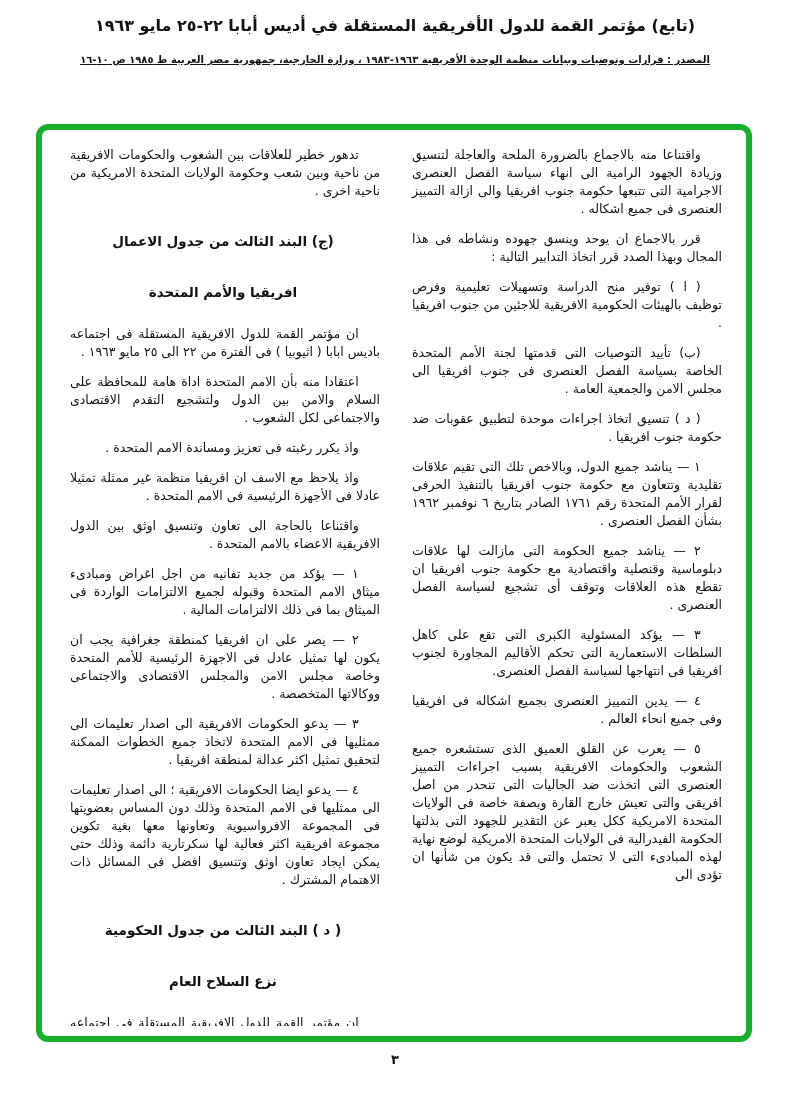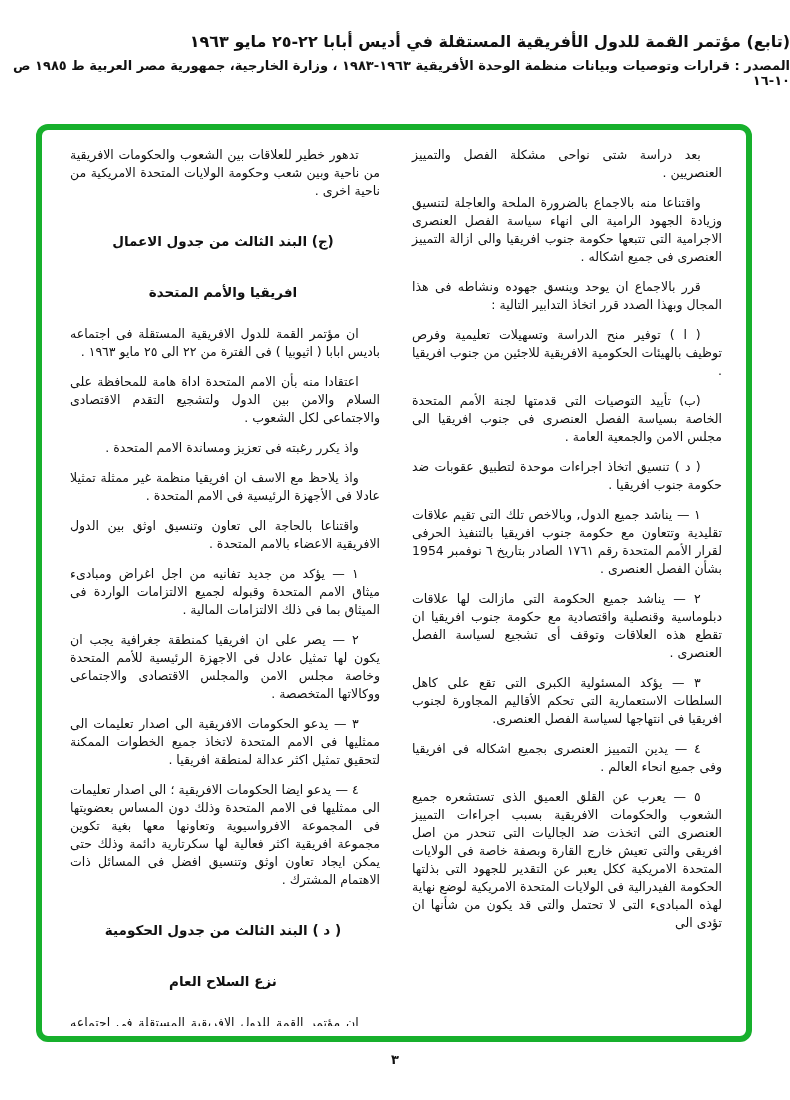--- a/index.html
+++ b/index.html
@@ -10,32 +10,33 @@
   body {
     width: 790px;
     height: 1100px;
     position: relative;
     font-family: "DejaVu Sans", sans-serif;
     color: #111111;
     overflow: hidden;
   }
   .doc-header {
     direction: rtl;
-    text-align: right;
-    padding-top: 32px;
+    text-align: center;
+    padding-top: 16px;
   }
   .doc-title {
     font-size: 16px;
     font-weight: bold;
     letter-spacing: 0.2px;
   }
   .doc-source {
-    font-size: 13px;
+    font-size: 10px;
     font-weight: bold;
-    margin-top: 7px;
+    margin-top: 19px;
+    text-decoration: underline;
   }
   .content-box {
     position: absolute;
     left: 36px;
     top: 124px;
     width: 716px;
     height: 918px;
     box-sizing: border-box;
     border: 6px solid #17b02c;
     border-radius: 12px;
@@ -86,27 +87,26 @@
 <div class="page">
 
   <header class="doc-header">
     <div class="doc-title">(تابع)  مؤتمر القمة للدول الأفريقية المستقلة في أديس أبابا ٢٢-٢٥ مايو ١٩٦٣</div>
     <div class="doc-source">المصدر : قرارات وتوصيات وبيانات منظمة الوحدة الأفريقية ١٩٦٣-١٩٨٣ ، وزارة الخارجية، جمهورية مصر العربية ط ١٩٨٥ ص ١٠-١٦</div>
   </header>
 
   <div class="content-box" style="border-color: rgb(23, 176, 44);">
     <div class="columns">
       <div class="col">
-          <div class="para">بعد دراسة شتى نواحى مشكلة الفصل والتمييز العنصريين .</div>
           <div class="para">واقتناعا منه بالاجماع بالضرورة الملحة والعاجلة لتنسيق وزيادة الجهود الرامية الى انهاء سياسة الفصل العنصرى الاجرامية التى تتبعها حكومة جنوب افريقيا والى ازالة التمييز العنصرى فى جميع اشكاله .</div>
           <div class="para">قرر بالاجماع ان يوحد وينسق جهوده ونشاطه فى هذا المجال وبهذا الصدد قرر اتخاذ التدابير التالية :</div>
           <div class="para">( ا ) توفير منح الدراسة وتسهيلات تعليمية وفرص توظيف بالهيئات الحكومية الافريقية للاجئين من جنوب افريقيا .</div>
           <div class="para">(ب) تأييد التوصيات التى قدمتها لجنة الأمم المتحدة الخاصة بسياسة الفصل العنصرى فى جنوب افريقيا الى مجلس الامن والجمعية العامة .</div>
           <div class="para">( د ) تنسيق اتخاذ اجراءات موحدة لتطبيق عقوبات ضد حكومة جنوب افريقيا .</div>
-          <div class="para">١ — يناشد جميع الدول, وبالاخص تلك التى تقيم علاقات تقليدية وتتعاون مع حكومة جنوب افريقيا بالتنفيذ الحرفى لقرار الأمم المتحدة رقم ١٧٦١ الصادر بتاريخ ٦ نوفمبر 1954 بشأن الفصل العنصرى .</div>
+          <div class="para">١ — يناشد جميع الدول, وبالاخص تلك التى تقيم علاقات تقليدية وتتعاون مع حكومة جنوب افريقيا بالتنفيذ الحرفى لقرار الأمم المتحدة رقم ١٧٦١ الصادر بتاريخ ٦ نوفمبر ١٩٦٢ بشأن الفصل العنصرى .</div>
           <div class="para">٢ — يناشد جميع الحكومة التى مازالت لها علاقات دبلوماسية وقنصلية واقتصادية مع حكومة جنوب افريقيا ان تقطع هذه العلاقات وتوقف أى تشجيع لسياسة الفصل العنصرى .</div>
           <div class="para">٣ — يؤكد المسئولية الكبرى التى تقع على كاهل السلطات الاستعمارية التى تحكم الأقاليم المجاورة لجنوب افريقيا فى انتهاجها لسياسة الفصل العنصرى.</div>
           <div class="para">٤ — يدين التمييز العنصرى بجميع اشكاله فى افريقيا وفى جميع انحاء العالم .</div>
           <div class="para">٥ — يعرب عن القلق العميق الذى تستشعره جميع الشعوب والحكومات الافريقية بسبب اجراءات التمييز العنصرى التى اتخذت ضد الجاليات التى تنحدر من اصل افريقى والتى تعيش خارج القارة وبصفة خاصة فى الولايات المتحدة الامريكية ككل يعبر عن التقدير للجهود التى بذلتها الحكومة الفيدرالية فى الولايات المتحدة الامريكية لوضع نهاية لهذه المبادىء التى لا تحتمل والتى قد يكون من شأنها ان تؤدى الى</div>
         </div>
       <div class="col">
           <div class="para">تدهور خطير للعلاقات بين الشعوب والحكومات الافريقية من ناحية وبين شعب وحكومة الولايات المتحدة الامريكية من ناحية اخرى .</div>
           <div class="heading">(ج) البند الثالث من جدول الاعمال</div>
           <div class="heading">افريقيا والأمم المتحدة</div>
           <div class="para">ان مؤتمر القمة للدول الافريقية المستقلة فى اجتماعه باديس ابابا ( اثيوبيا ) فى الفترة من ٢٢ الى ٢٥ مايو ١٩٦٣ .</div>

